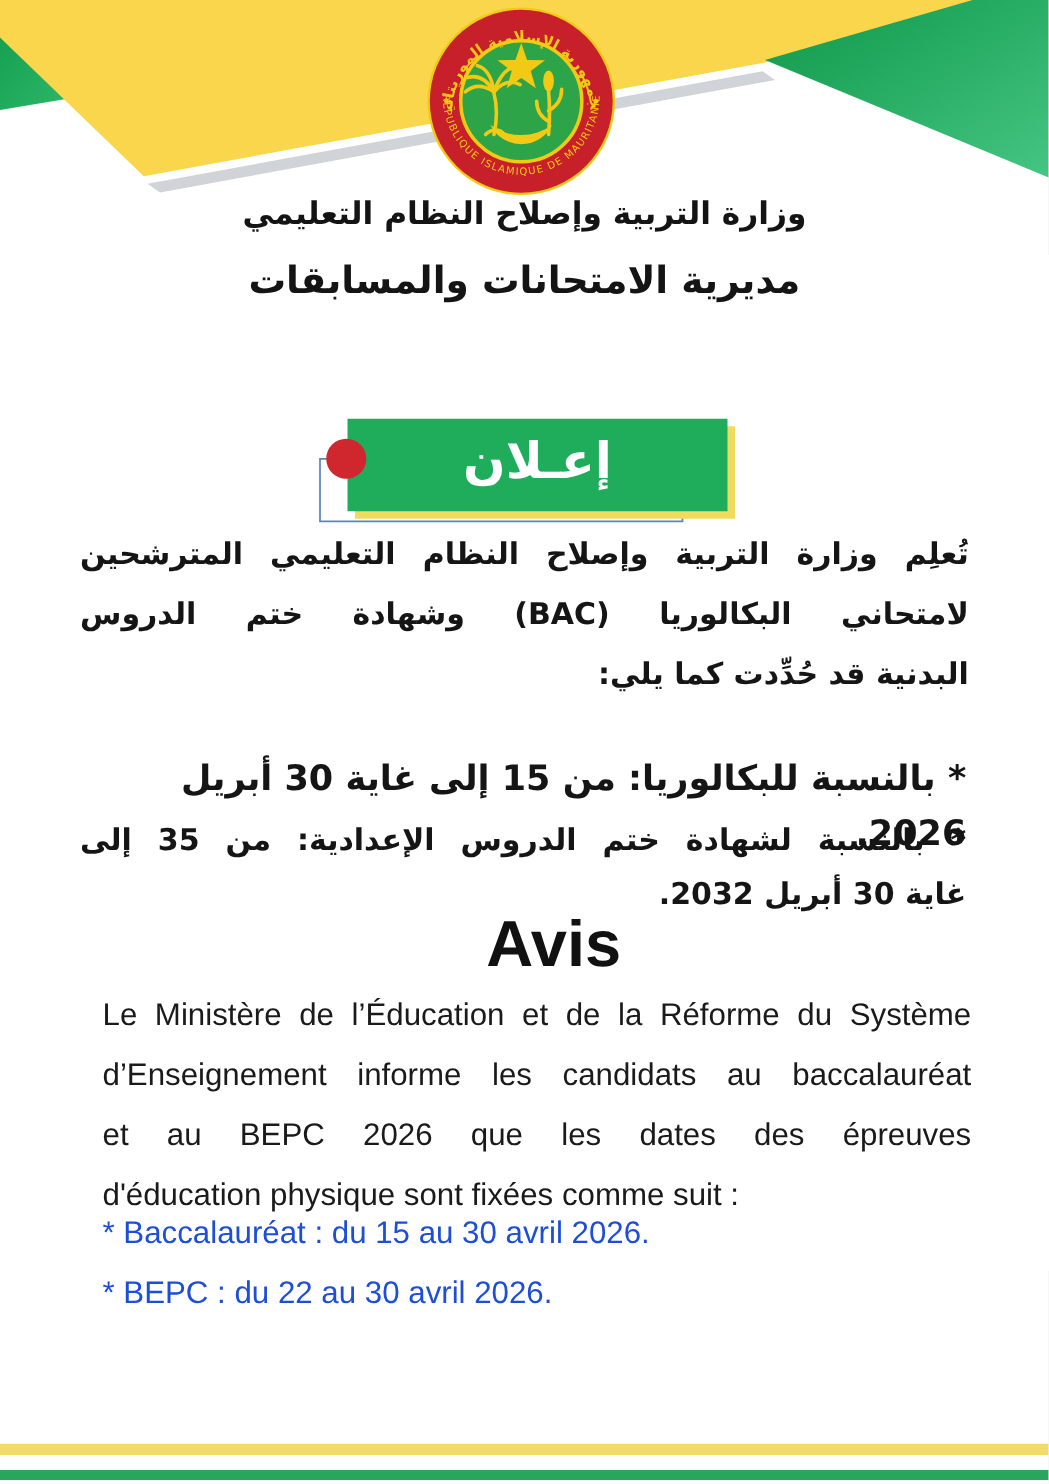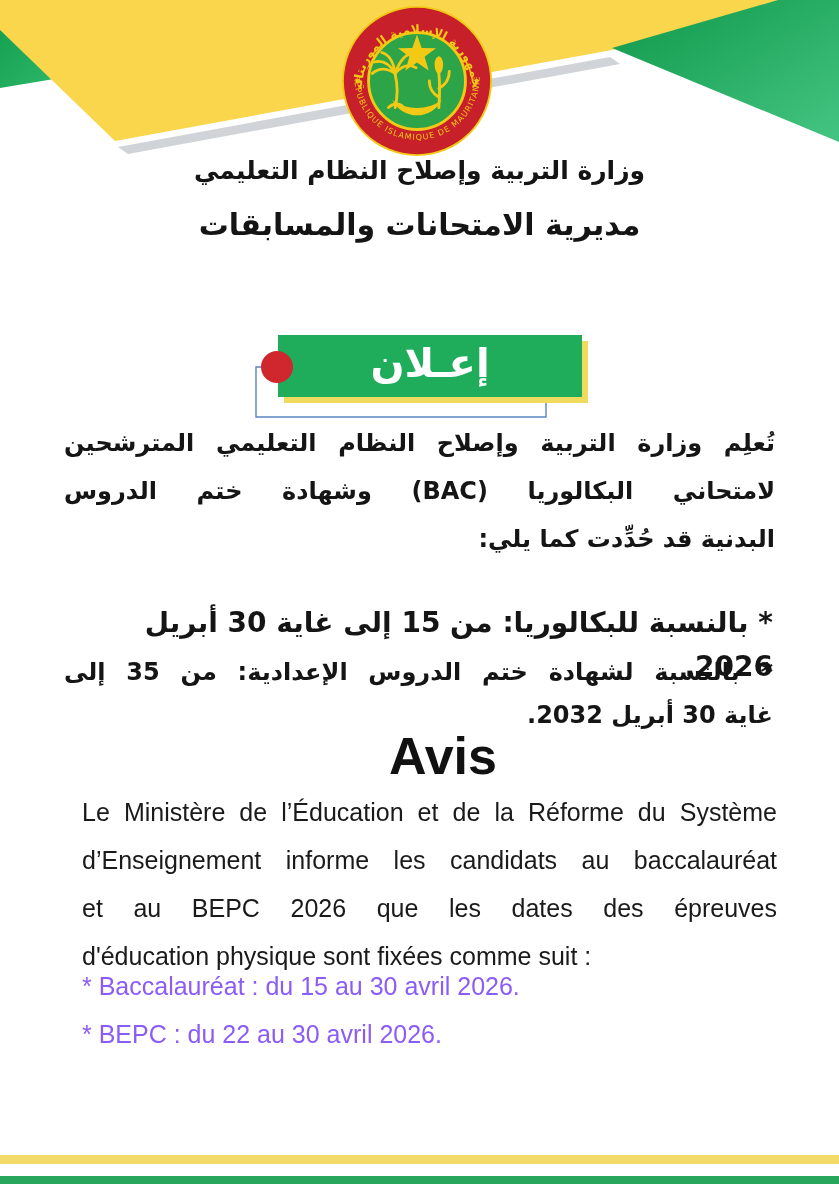--- a/index.html
+++ b/index.html
@@ -17,21 +17,21 @@
     position:absolute; left:0; right:0; top:156px; text-align:center;
     direction:rtl; font-size:25px; font-weight:bold; color:#141414; z-index:4;
   }
   .ministry-2 {
     position:absolute; left:0; right:0; top:207px; text-align:center;
     direction:rtl; font-size:30px; font-weight:bold; color:#141414; z-index:4;
   }
   
   .connector-svg { position:absolute; left:250px; top:360px; width:300px; height:62px; z-index:5; }
   .banner {
-    position:absolute; left:278px; top:335px; width:304px; height:62px;
+    position:absolute; left:278px; top:335px; width:304px; height:74px;
     background:#1FAD5B; box-shadow:6px 6px 0 0 #F1DB5E; z-index:6;
     display:flex; align-items:center; justify-content:center;
   }
   .banner-title {
     color:#ffffff; font-size:40px; font-weight:bold; direction:rtl;
     line-height:1; padding-bottom:6px;
   }
   .red-dot {
     position:absolute; left:261px; top:351px; width:32px; height:32px;
     background:#D0262E; border-radius:50%; z-index:7;
@@ -57,21 +57,21 @@
     color:#111111; z-index:4;margin-left:47px;
   }
   .fr-para { position:absolute; left:82px; right:62px; top:788px; z-index:4; }
   .fr-line {
     font-family:"Liberation Sans", sans-serif; font-size:25px; color:#1a1a1a;
     line-height:48px; text-align:left; white-space:nowrap;
   }
   .fr-line.just { white-space:normal; text-align:justify; text-align-last:justify; }
   .fr-bullets { position:absolute; left:82px; right:62px; top:962px; z-index:4; }
   .fr-bullet {
-    font-family:"Liberation Sans", sans-serif; font-size:25px; color:#8b5cf6;
+    font-family:"Liberation Sans", sans-serif; font-size:25px; color:#1d4ed8;
     line-height:48px; text-align:left;
   }
   
   .stripe-yellow { position:absolute; left:0; right:0; top:1155px; height:9px; background:#F3DB69; z-index:2; }
   .stripe-green  { position:absolute; left:0; right:0; top:1176px; height:8px; background:#28A75C; z-index:2; }
 </style>
 </head>
 <body>
 
 <div class="page">

